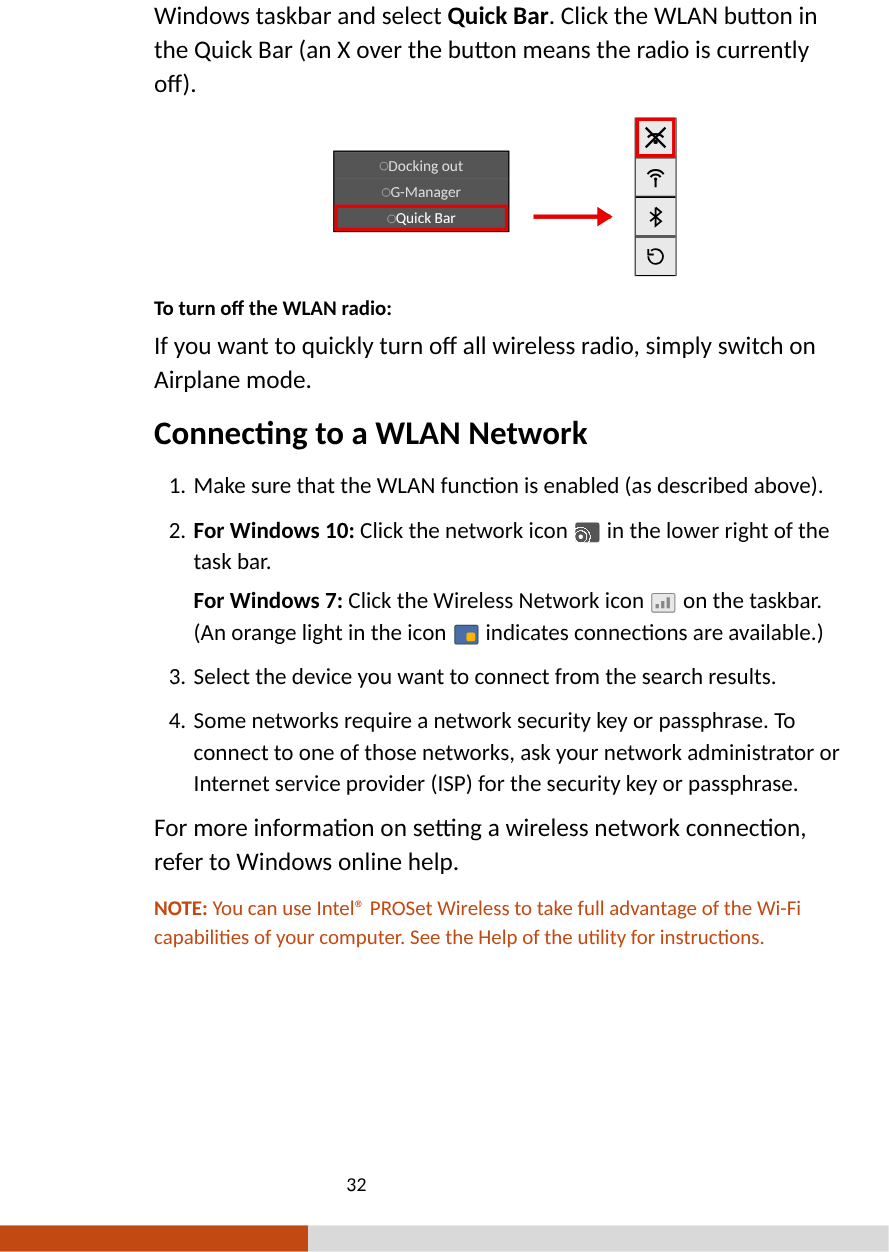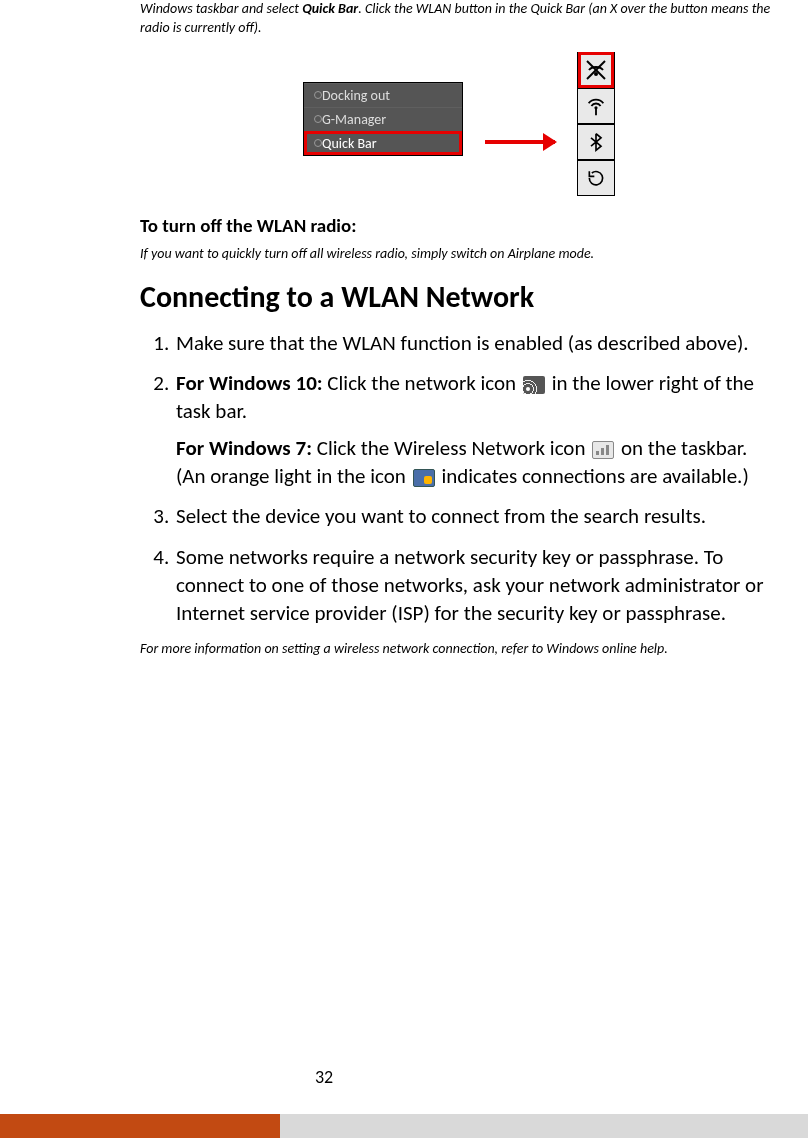--- a/index.html
+++ b/index.html
@@ -7,24 +7,23 @@
   body {
     font-family: "Segoe UI", "Calibri", Arial, sans-serif;
     color: #000;
     background: #fff;
     position: relative;
   }
   .page {
     padding: 0 30px 0 140px;
   }
   .para {
-    font-size: 14px;
+    font-size: 23px;
     line-height: 1.35;
     margin-bottom: 14px;
-    font-style: italic;
   }
   .bold { font-weight: 700; }
   .figure-wrap {
     display: flex;
     justify-content: center;
     margin: 12px 0 18px 0;
   }
   .figure {
     display: flex;
     align-items: flex-start;
@@ -37,20 +36,21 @@
     background: #555;
   }
   .menu-item {
     display: flex;
     align-items: center;
     gap: 0;
     padding: 3px 10px;
     font-size: 14px;
     color: #ddd;
     border-top: 1px solid rgba(255,255,255,0.06);
+    justify-content: center;
   }
   .menu-item .bullet {
     width: 8px; height: 8px; border-radius: 4px;
     border: 1px solid #999;
   }
   .menu-item.sel {
     outline: 3px solid #e60000;
     outline-offset: -3px;
     color: #fff;
   }
@@ -262,20 +262,23 @@
       <div class="indent-block">
         <span class="uline-bold">For Windows 7</span><span class="bold">:</span><span> Click the Wireless Network icon </span><span class="inline-icon bars"></span><span> on the taskbar. (An orange light in the icon </span><span class="inline-icon bars-o"></span><span> indicates connections are available.)</span>
       </div>
     </li>
     <li><span>Select the device you want to connect from the search results.</span></li>
     <li><span>Some networks require a network security key or passphrase. To connect to one of those networks, ask your network administrator or Internet service provider (ISP) for the security key or passphrase.</span></li>
   </ol>
 
   <p class="para">For more information on setting a wireless network connection, refer to Windows online help.</p>
 
+  <p class="note-line">
+    <span class="note-label">NOTE:</span><span class="note-text"> You can use Intel® PROSet Wireless to take full advantage of the Wi-Fi capabilities of your computer. See the Help of the utility for instructions.</span>
+  </p>
 
 </div>
 
 <div class="page-num">32</div>
 
 <div class="footer-stripe">
   <div class="stripe-a"></div>
   <div class="stripe-b"></div>
 </div>
 

